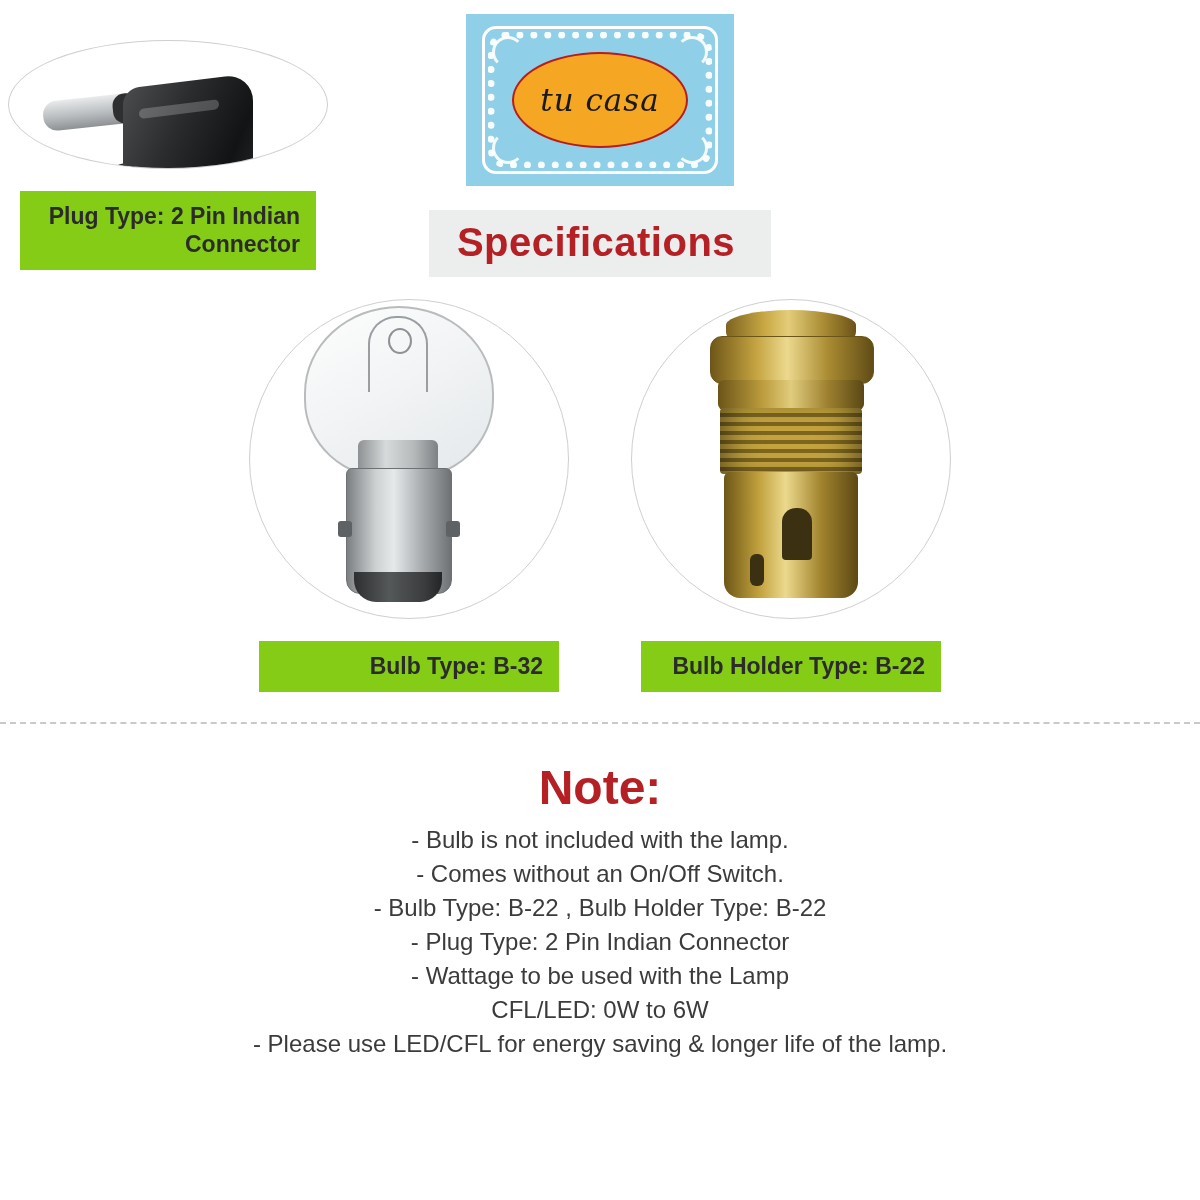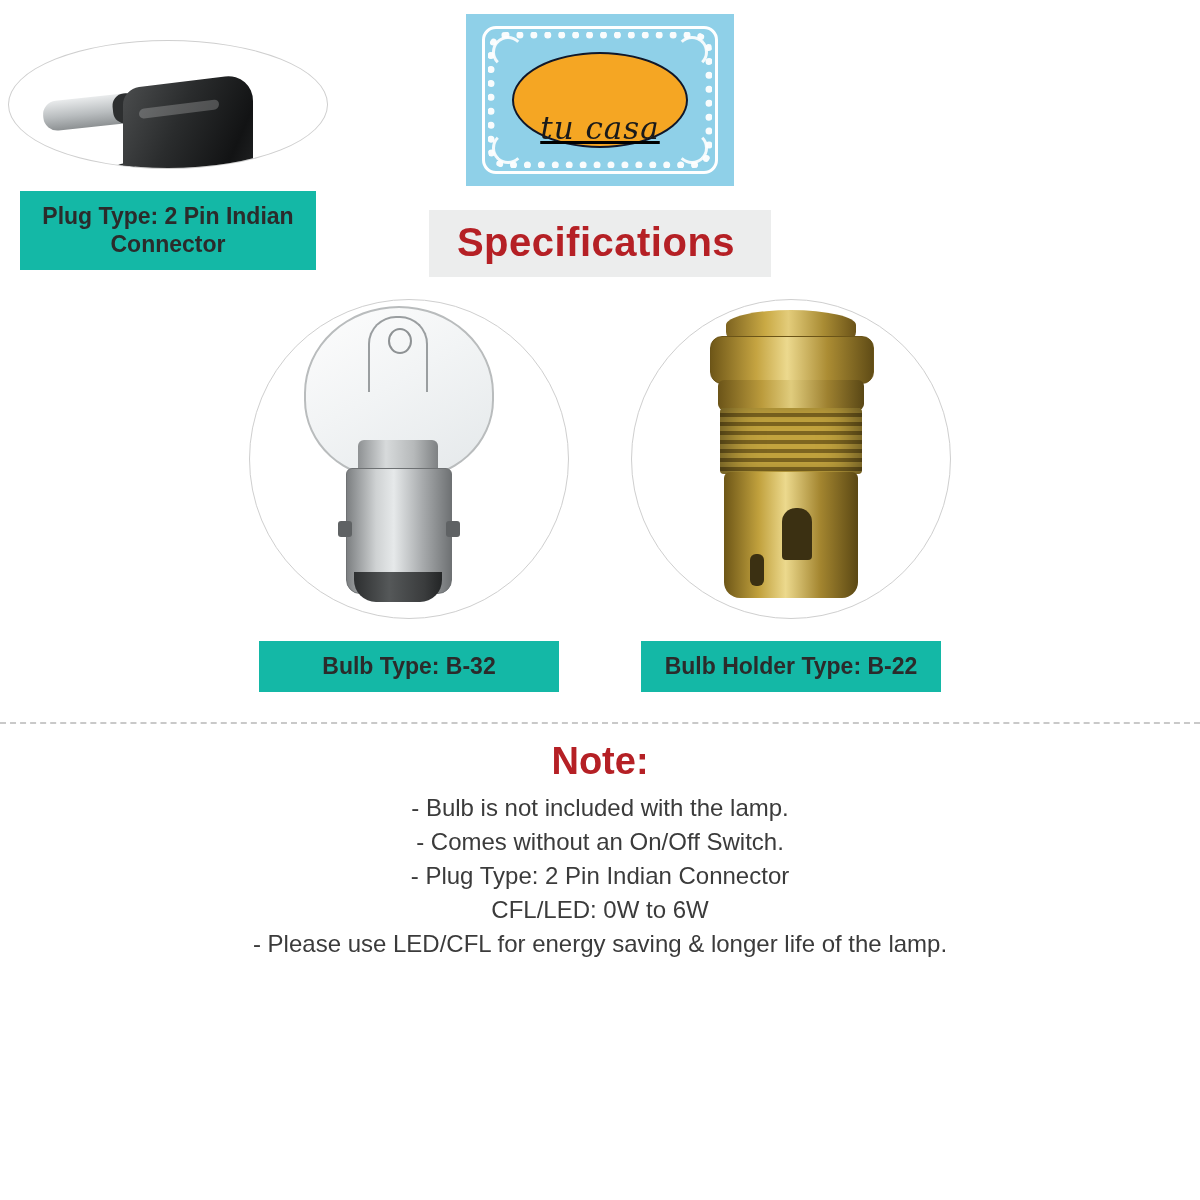--- a/index.html
+++ b/index.html
@@ -39,25 +39,24 @@
   }
   .logo-ellipse {
     position: absolute;
     left: 50%;
     top: 50%;
     transform: translate(-50%, -50%);
     width: 172px;
     height: 92px;
     background: #f5a623;
     border-radius: 50%;
-    border: 2px solid #0f172a;
+    border: 2px solid #b91c1c;
     display: flex;
-    align-items: flex-end;
+    align-items: center;
     justify-content: center;
-    text-decoration: underline;
   }
   .logo-text {
     font-family: "DejaVu Serif", serif;
     font-style: italic;
     font-size: 31px;
     color: #1a1a1a;
     letter-spacing: 1px;
     white-space: nowrap;
   }
   .corner {
@@ -106,25 +105,25 @@
     width: 318px;
     height: 318px;
     border-radius: 50%;
     border: 1px solid #cfcfcf;
     position: relative;
     overflow: hidden;
     background: #ffffff;
   }
   .spec-label {
     margin-top: 22px;
-    background: #14b8a6;
+    background: #84cc16;
     color: #2b2b2b;
     font-size: 23px;
     font-weight: bold;
-    text-align: center;
+    text-align: right;
     padding: 11px 16px;
     line-height: 1.25;
     width: 300px;
     box-sizing: border-box;
   }
   .spec-item.plug .spec-label { width: 296px; }
 
   
   .bulb-glass {
     position: absolute;
@@ -333,23 +332,23 @@
   .divider {
     margin-top: 30px;
     border-top: 2px dashed #c9c9c9;
     width: 100%;
   }
 
   
   .note-title {
     text-align: center;
     color: #b52025;
-    font-size: 38px;
+    font-size: 48px;
     font-weight: bold;
-    margin-top: 16px;
+    margin-top: 36px;
   }
   .note-lines {
     margin-top: 8px;
     text-align: center;
   }
   .note-line {
     font-size: 24px;
     color: #3b3b3b;
     line-height: 1.42;
   }
@@ -420,16 +419,18 @@
   </div>
 
 </div>
 
 <div class="divider"></div>
 
 <div class="note-title">Note:</div>
 <div class="note-lines">
   <div class="note-line">- Bulb is not included with the lamp.</div>
   <div class="note-line">- Comes without an On/Off Switch.</div>
+  <div class="note-line">- Bulb Type: B-22 , Bulb Holder Type: B-22</div>
   <div class="note-line">- Plug Type: 2 Pin Indian Connector</div>
+  <div class="note-line">- Wattage to be used with the Lamp</div>
   <div class="note-line">CFL/LED: 0W to 6W</div>
   <div class="note-line">- Please use LED/CFL for energy saving &amp; longer life of the lamp.</div>
 </div>
 
 </body></html>

